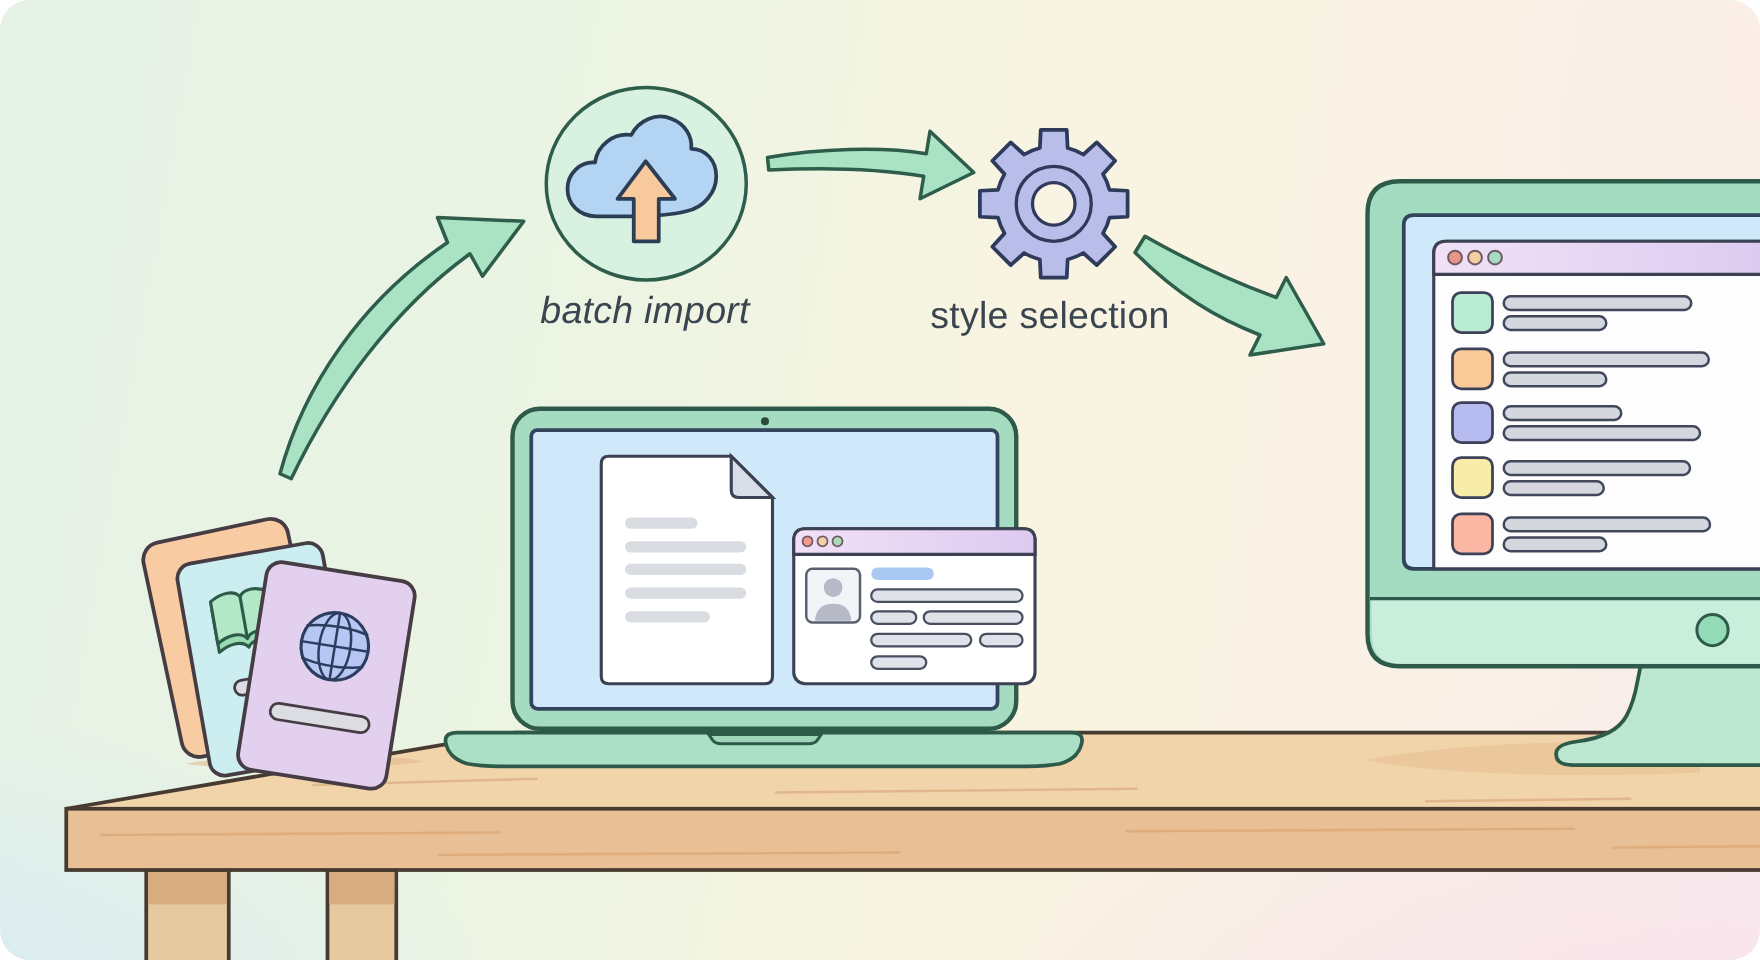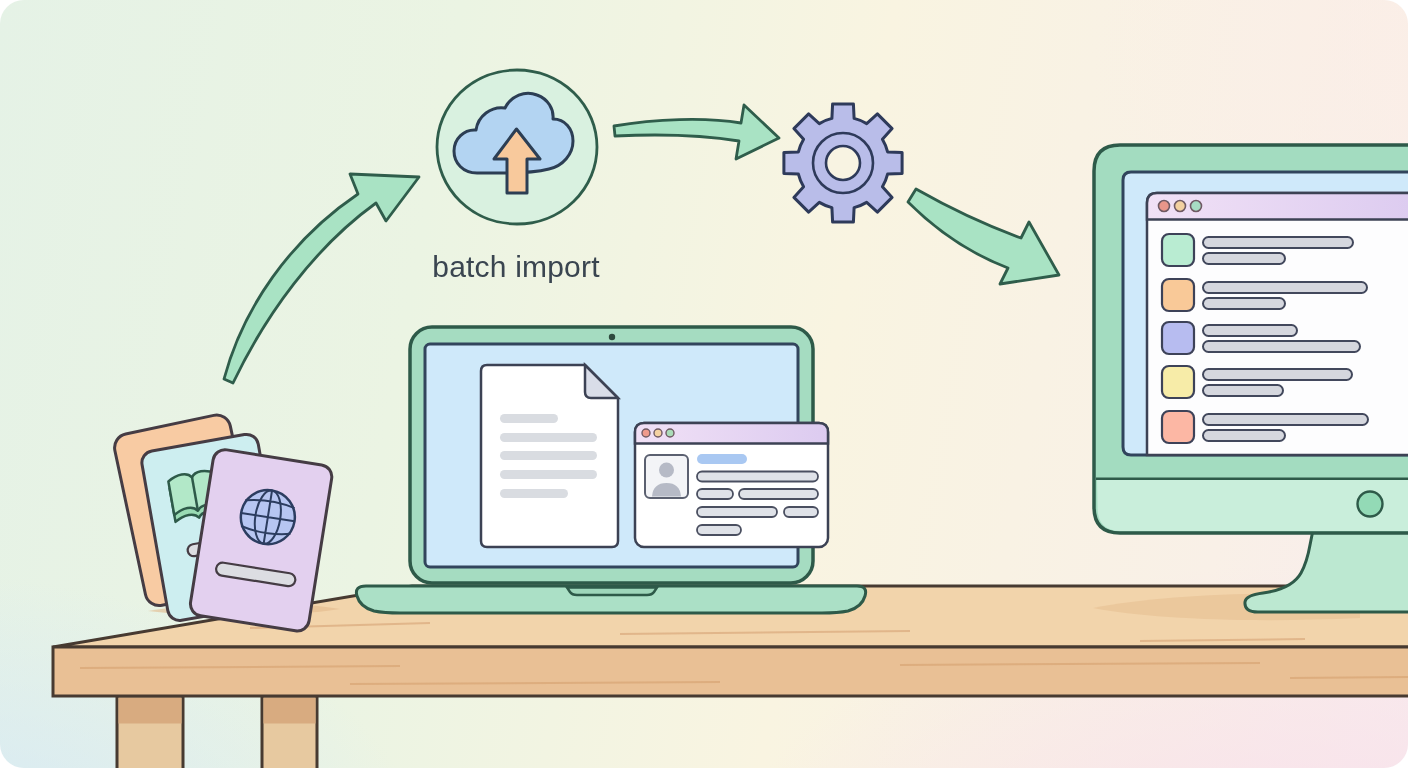--- a/index.html
+++ b/index.html
@@ -10,21 +10,21 @@
       radial-gradient(900px 520px at -5% 112%, #d5e9f7 0%, rgba(213,233,247,0) 55%),
       radial-gradient(1050px 620px at 92% 118%, #f8dfeb 0%, rgba(248,223,235,0) 55%),
       radial-gradient(720px 500px at 108% 6%, #fbeee6 0%, rgba(251,238,230,0) 60%),
       linear-gradient(100deg, #e5f2e6 0%, #ebf4e3 30%, #f9f4e1 58%, #f9f0e7 85%, #f8eced 100%);
   }
   .scene{position:absolute;left:0;top:0;}
   .step-label{
     position:absolute;color:#3a4550;font-size:30px;line-height:33px;
     text-align:center;letter-spacing:.2px;
   }
-  #label-step1{left:396px;top:250px;width:240px;}
+  #label-step1{left:396px;top:232px;width:240px;font-style:italic;}
   #label-step2{left:740px;top:236px;width:200px;}
 </style>
 </head>
 <body>
 
 <div class="canvas">
 
 <svg class="scene" width="1408" height="768" viewBox="0 0 1408 768">
   <defs>
     <linearGradient id="tb" x1="0" y1="0" x2="1" y2="0">
@@ -184,14 +184,15 @@
   </g>
 
   <g>
     <path fill="#b9bde9" stroke="#2e3a5a" stroke-width="3" stroke-linejoin="round" d="M 831.9,118.4 L 832.6,103.9 L 853.4,103.9 L 854.1,118.4 A 46 46 0 0 1 866.7,123.6 L 877.4,113.9 L 892.1,128.6 L 882.4,139.3 A 46 46 0 0 1 887.6,151.9 L 902.1,152.6 L 902.1,173.4 L 887.6,174.1 A 46 46 0 0 1 882.4,186.7 L 892.1,197.4 L 877.4,212.1 L 866.7,202.4 A 46 46 0 0 1 854.1,207.6 L 853.4,222.1 L 832.6,222.1 L 831.9,207.6 A 46 46 0 0 1 819.3,202.4 L 808.6,212.1 L 793.9,197.4 L 803.6,186.7 A 46 46 0 0 1 798.4,174.1 L 783.9,173.4 L 783.9,152.6 L 798.4,151.9 A 46 46 0 0 1 803.6,139.3 L 793.9,128.6 L 808.6,113.9 L 819.3,123.6 A 46 46 0 0 1 831.9,118.4 Z"></path>
     <circle cx="843" cy="163" r="30" fill="none" stroke="#2e3a5a" stroke-width="2.6"></circle>
     <circle cx="843" cy="163" r="17" fill="#f8f3e2" stroke="#2e3a5a" stroke-width="2.6"></circle>
   </g>
 </svg>
 
 <div class="step-label" id="label-step1">batch import</div>
+<div class="step-label" id="label-step2">style selection</div>
 
 </div>
 
 </body></html>

